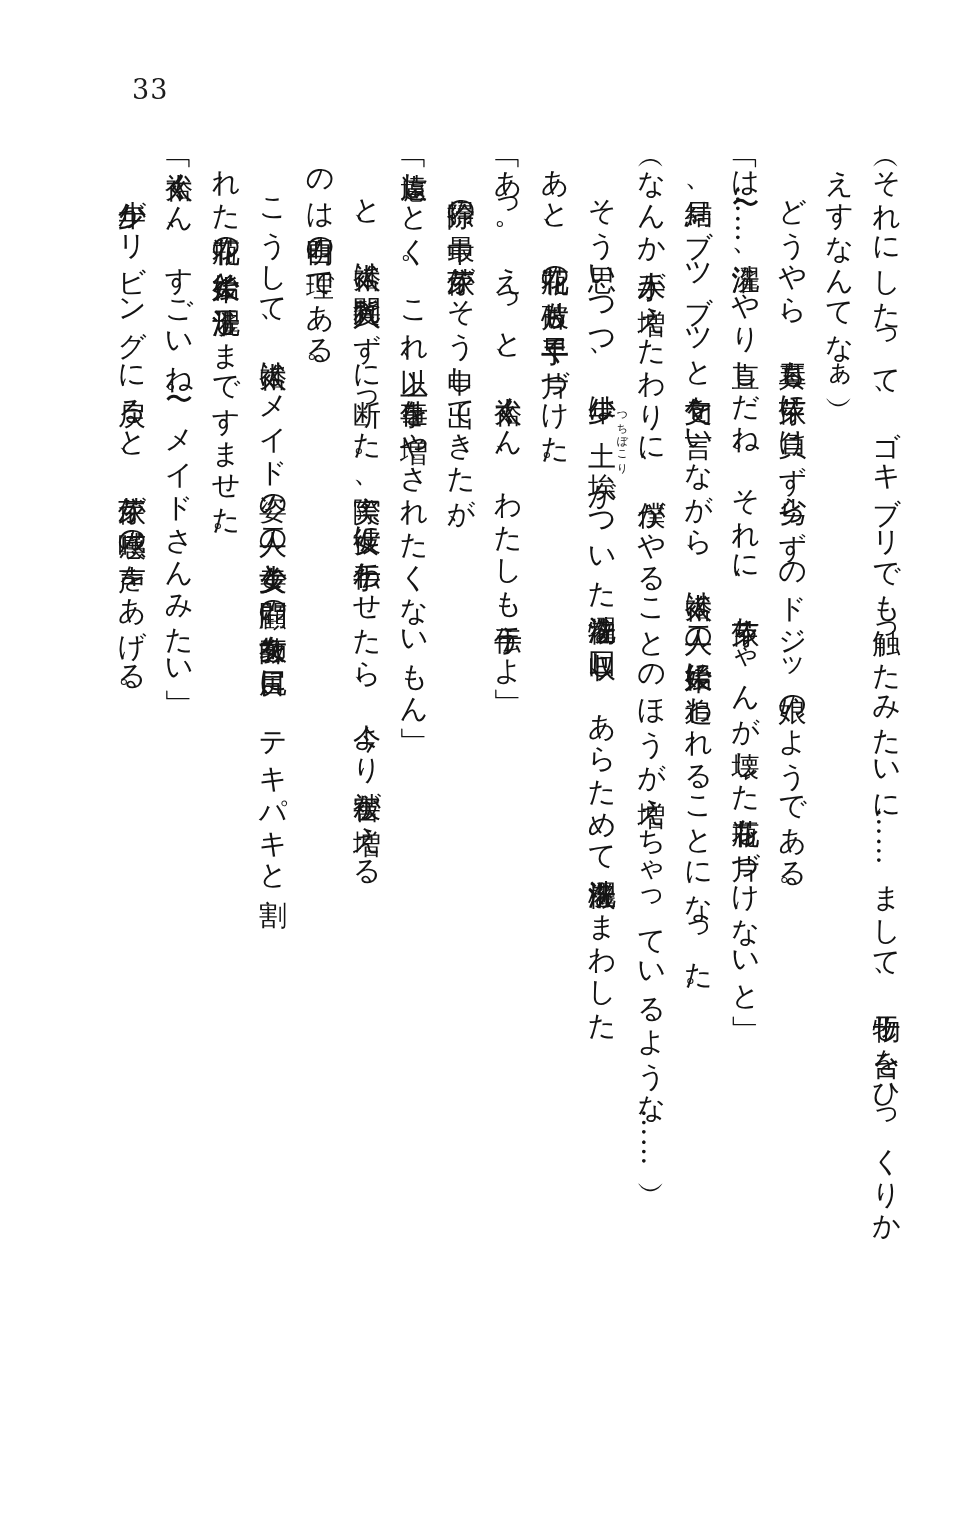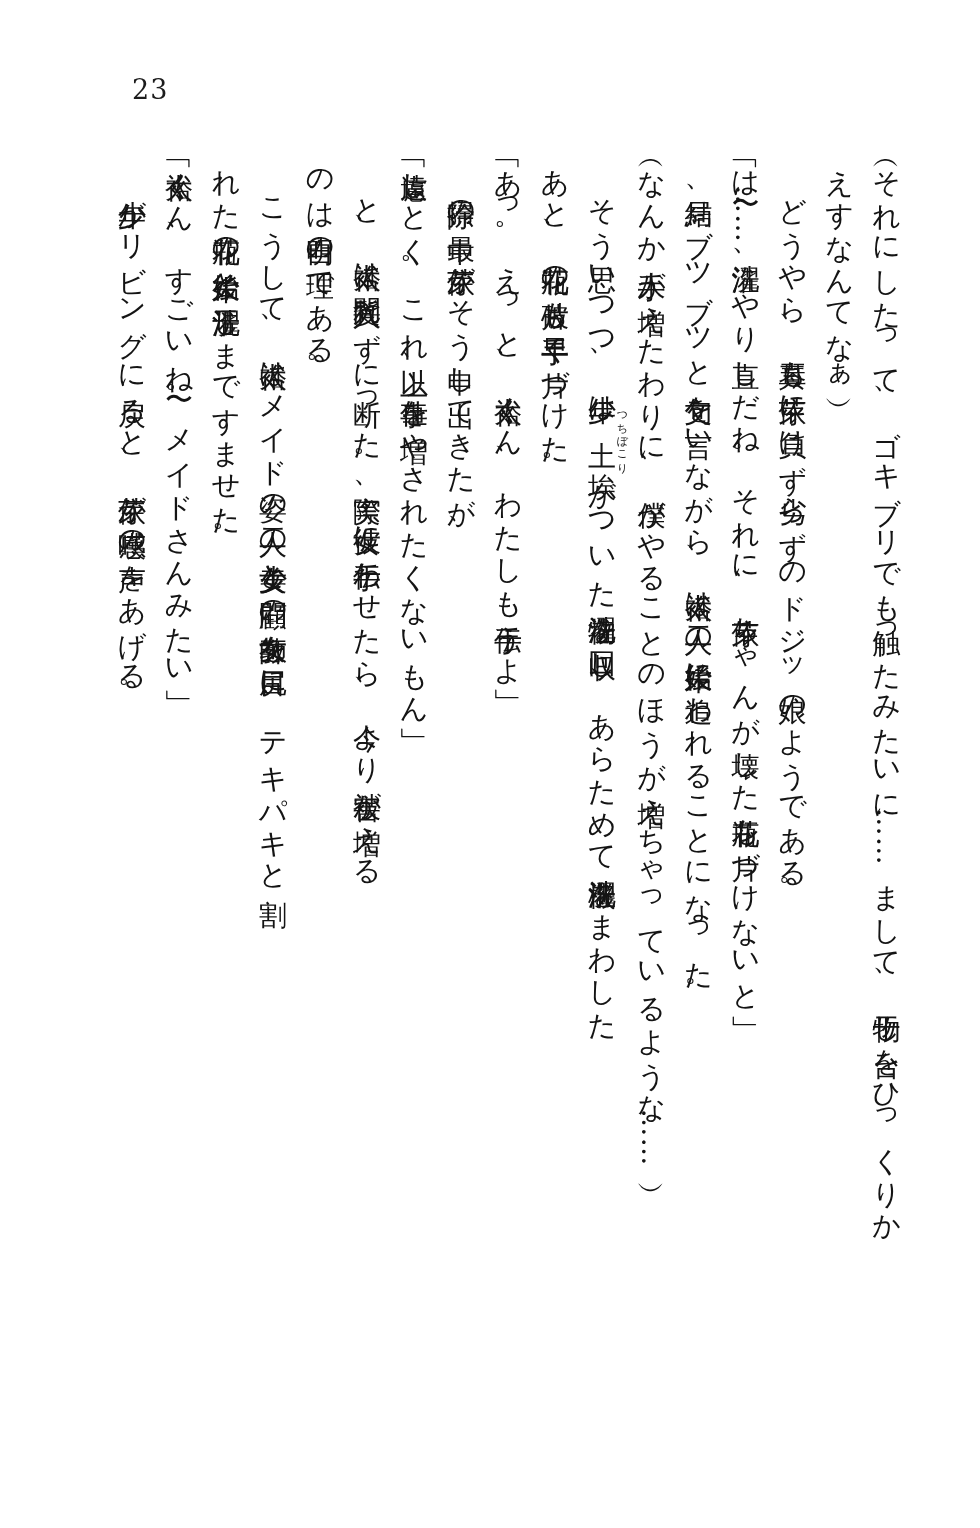--- a/index.html
+++ b/index.html
@@ -46,21 +46,21 @@
     font-size: 11px;
     letter-spacing: 0;
     color: #141414;
   }
 </style>
 </head>
 <body>
 
 <div class="page">
 
-  <div class="page-number">23</div>
+  <div class="page-number">33</div>
 
   <div class="text-block">
     <div class="tline">（それにしたって、ゴキブリでも触ったみたいに……まして、物干し台をひっくりか</div>
     <div class="tline">えすなんてなぁ）</div>
     <div class="tline indent">どうやら、真琴も芽依に負けず劣らずのドジッ娘のようである。</div>
     <div class="tline">「は〜……洗濯、やり直しだね。それに、芽依ちゃんが壊した花瓶も片づけないと」</div>
     <div class="tline indent">結局、ブツブツと文句を言いながら、裕太は二人の後始末に追われることになった。</div>
     <div class="tline">（なんか人手が増えたわりに、僕がやることのほうが増えちゃっているような……）</div>
 
     <div class="tline indent">

